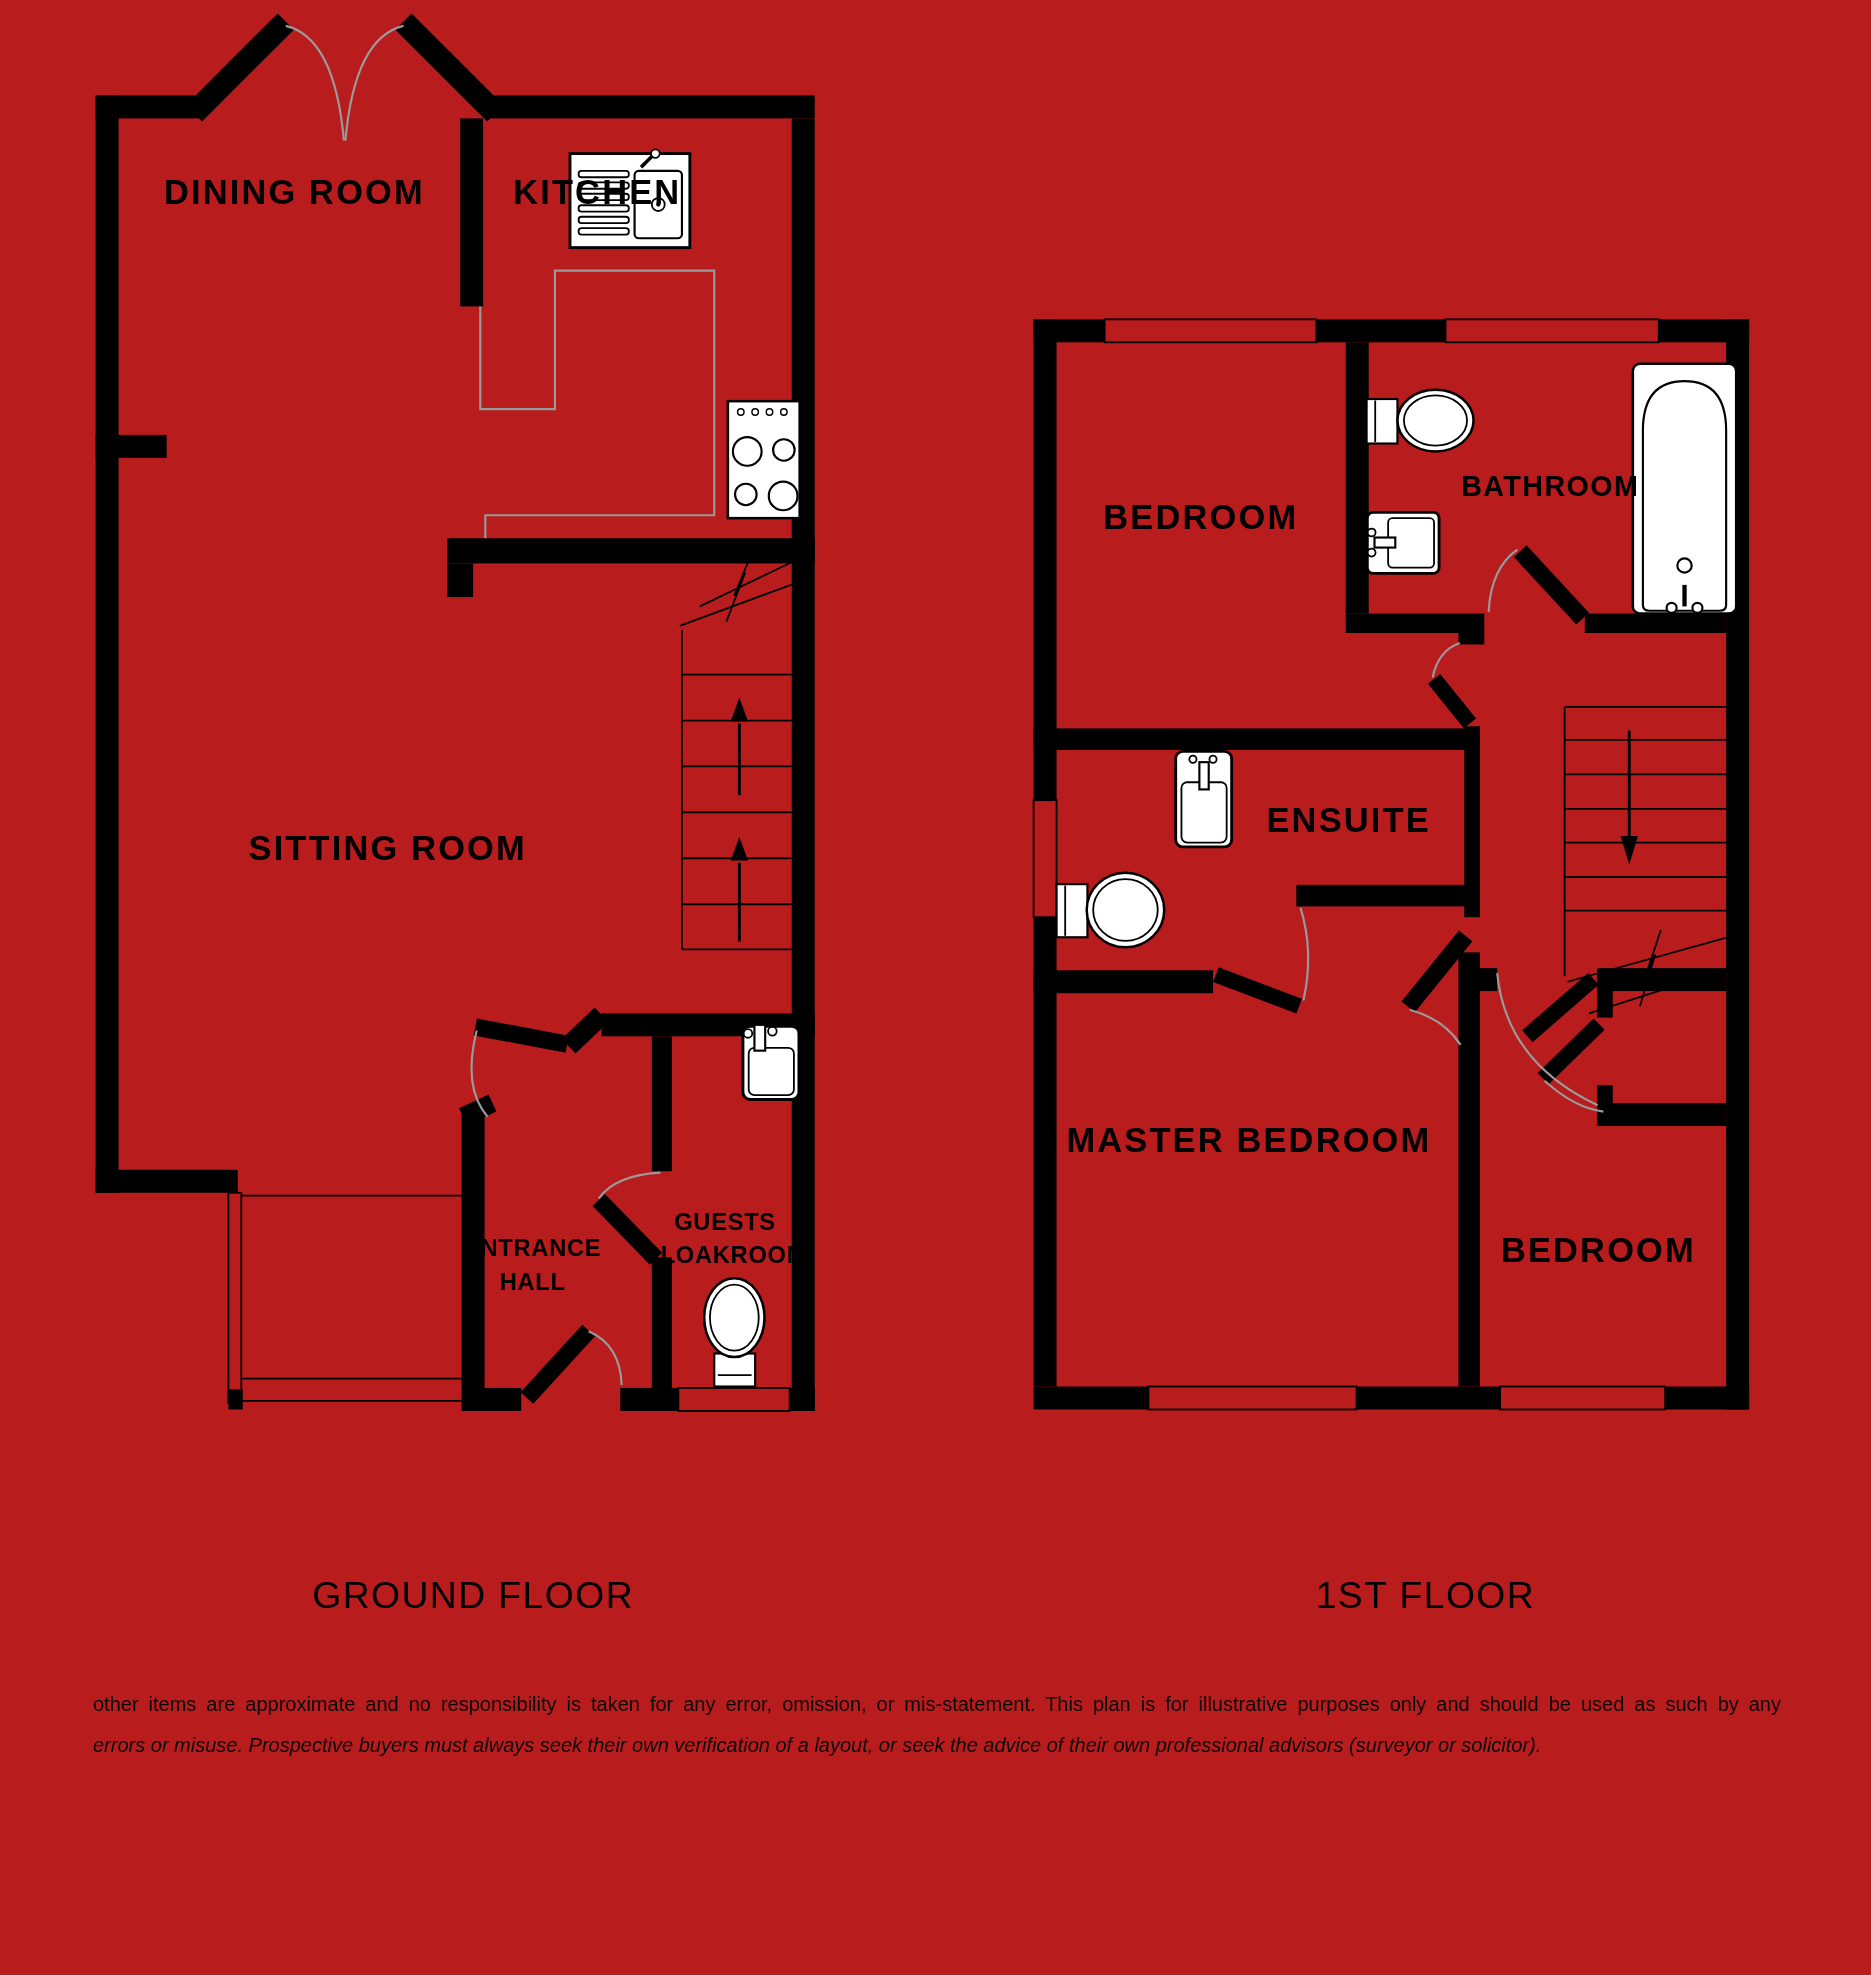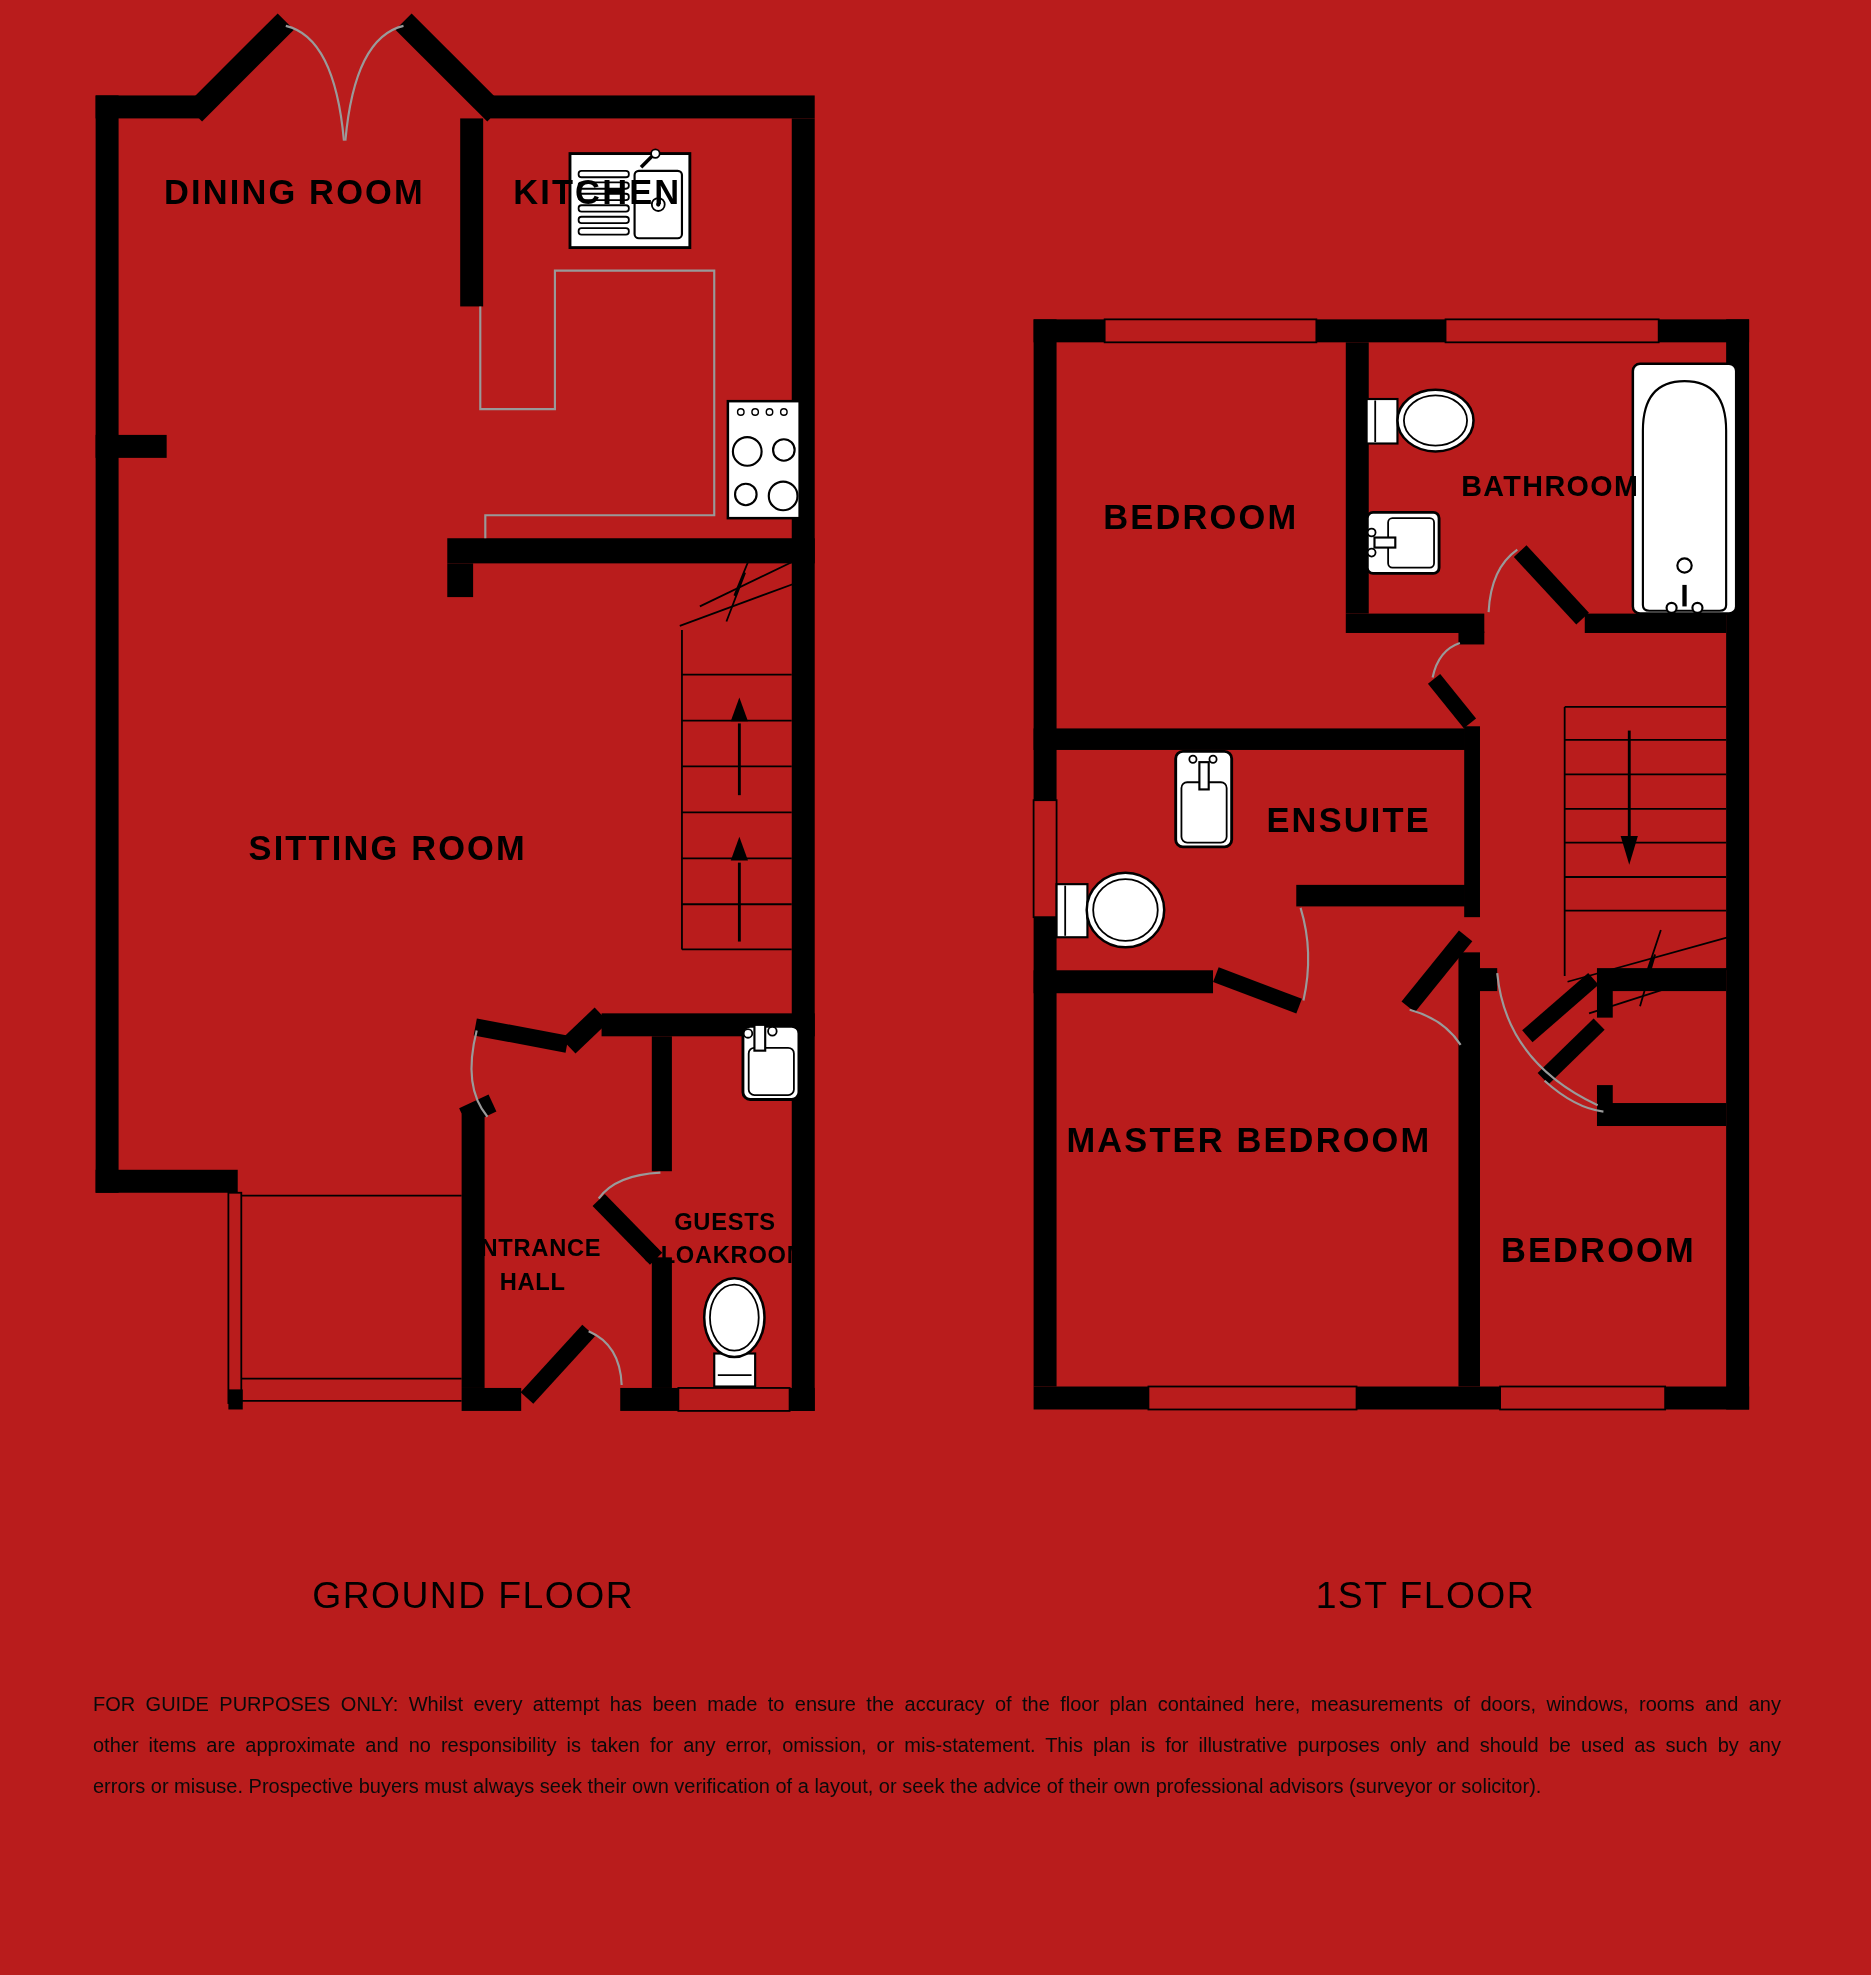--- a/index.html
+++ b/index.html
@@ -14,21 +14,21 @@
   .plan-svg .leaf{stroke:#000;fill:none;}
   .plan-svg .fixture{stroke:#000;fill:#fff;}
   .plan-svg text{fill:#000;text-anchor:middle;font-family:"Liberation Sans",sans-serif;font-weight:bold;}
   .plan-svg text.room{font-size:48px;letter-spacing:3px;}
   .plan-svg text.room-sm{font-size:33px;letter-spacing:1px;}
   .plan-svg text.room-md{font-size:40px;letter-spacing:2px;}
   .plan-svg text.floor{font-size:52px;font-weight:normal;letter-spacing:2px;}
   .disclaimer{position:absolute;left:93px;top:1684px;width:1688px;color:#0a0a0a;}
   .disc-line{font-size:20px;line-height:41px;text-align:justify;text-align-last:justify;
              white-space:normal;}
-  .disc-line.last{text-align-last:left;}
+  .disc-line.last{text-align-last:left;font-style:italic;}
 </style>
 </head>
 <body>
 
 <div class="canvas">
   <svg class="plan-svg" width="1872" height="1975" viewBox="0 0 2608 2752">
 
     <g>
 
       <g>
@@ -255,18 +255,17 @@
       <text class="room" x="1673" y="737">BEDROOM</text>
       <text class="room-md" x="2160" y="691">BATHROOM</text>
       <text class="room" x="1879" y="1160">ENSUITE</text>
       <text class="room" x="1740" y="1605">MASTER BEDROOM</text>
       <text class="room" x="2227" y="1759">BEDROOM</text>
       <text class="floor" x="1986" y="2240">1ST FLOOR</text>
     </g>
   </svg>
 
   <div class="disclaimer">
-    <div class="disc-line">FOR GUIDE PURPOSES ONLY: Whilst every attempt has been made to ensure the accuracy of the floor plan contained here, measurements of doors, windows, rooms and any</div>
     <div class="disc-line">other items are approximate and no responsibility is taken for any error, omission, or mis-statement. This plan is for illustrative purposes only and should be used as such by any</div>
     <div class="disc-line last">errors or misuse. Prospective buyers must always seek their own verification of a layout, or seek the advice of their own professional advisors (surveyor or solicitor).</div>
   </div>
 </div>
 
 
 </body></html>

